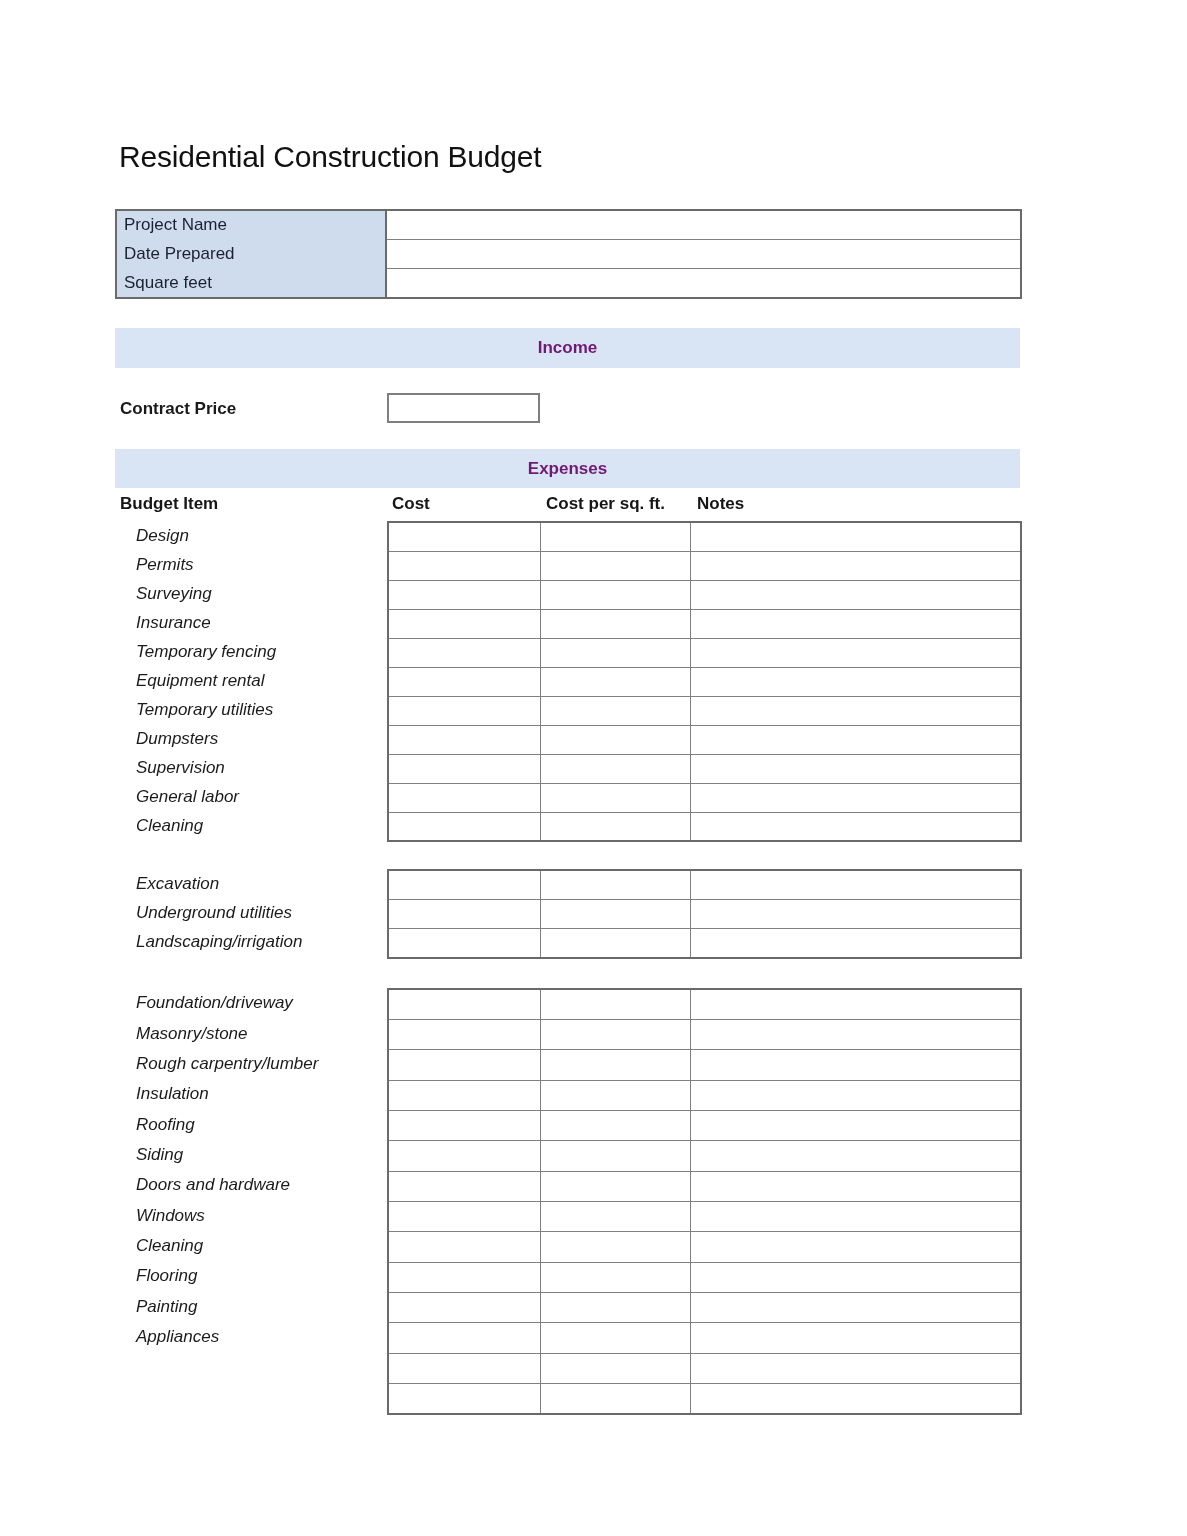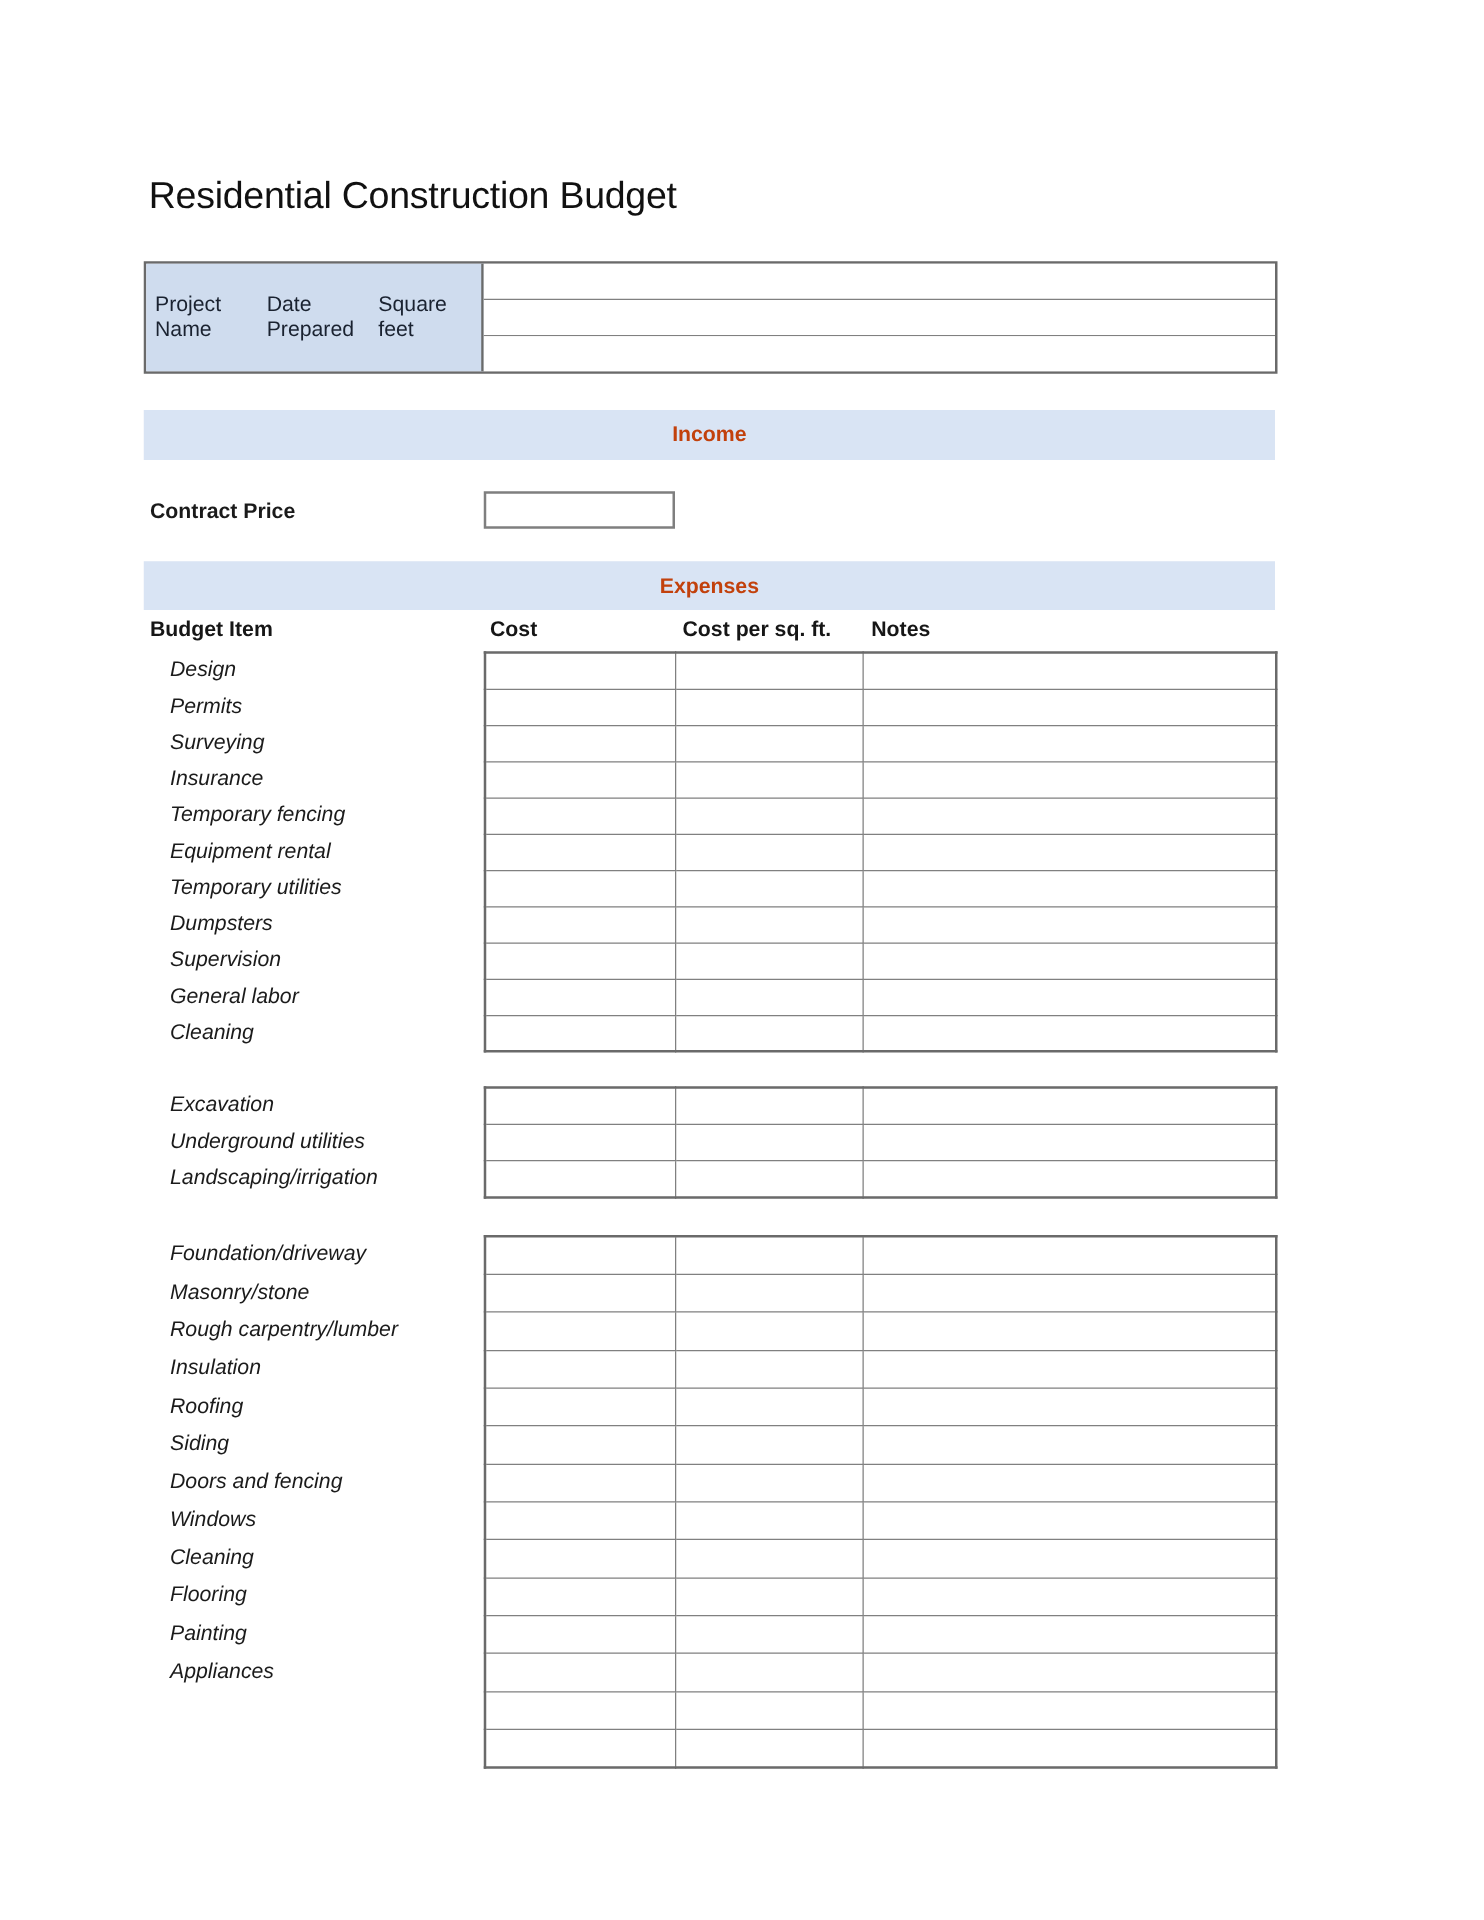--- a/index.html
+++ b/index.html
@@ -22,36 +22,36 @@
 
   
   .ptable{
     left:115px;top:209px;width:903px;height:86px;
     border:2px solid #6a6a6a;
     display:flex;
   }
   .ptable .pleft{
     width:268px;background:#cfdcee;
     border-right:2px solid #6a6a6a;
-    display:flex;
+    display:flex;flex-direction:column;
   }
   .ptable .plabel{
     flex:1;display:flex;align-items:center;
     padding-left:7px;font-size:17px;color:#1a2230;
   }
   .ptable .pright{flex:1;display:flex;flex-direction:column;}
   .ptable .pvalue{flex:1;border-bottom:1px solid #808080;background:#ffffff;}
   .ptable .pvalue:last-child{border-bottom:none;}
 
   
   .banner{
     left:115px;width:905px;height:40px;
     background:#d9e4f4;
     display:flex;align-items:center;justify-content:center;
-    font-size:17px;font-weight:700;color:#c2410c;
+    font-size:17px;font-weight:700;color:#701a75;
   }
   .banner-income{top:328px;}
   .banner-expenses{top:449px;height:39px;}
 
   
   .contract-label{
     left:120px;top:397px;font-size:17px;font-weight:700;color:#1a1a1a;line-height:24px;
   }
   .contract-box{
     left:387px;top:393px;width:149px;height:26px;
@@ -239,21 +239,21 @@
   </div>
 
   <div class="g3">
     <div class="abs labels-col t3">
         <div class="item-label">Foundation/driveway</div>
         <div class="item-label">Masonry/stone</div>
         <div class="item-label">Rough carpentry/lumber</div>
         <div class="item-label">Insulation</div>
         <div class="item-label">Roofing</div>
         <div class="item-label">Siding</div>
-        <div class="item-label">Doors and fencing</div>
+        <div class="item-label">Doors and hardware</div>
         <div class="item-label">Windows</div>
         <div class="item-label">Cleaning</div>
         <div class="item-label">Flooring</div>
         <div class="item-label">Painting</div>
         <div class="item-label">Appliances</div>
       </div>
     <table class="grid t3">
       <colgroup>
           <col style="width:152px">
           <col style="width:150px">

